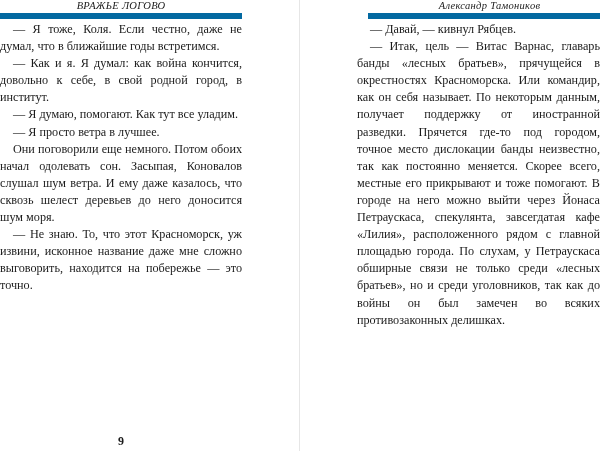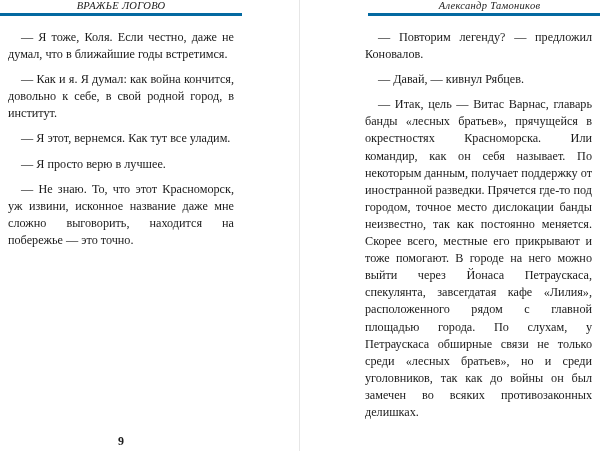--- a/index.html
+++ b/index.html
@@ -44,21 +44,21 @@
     }
     .running-head {
       position: absolute;
       top: 0;
       height: 13px;
       font-style: italic;
       font-size: 10.5px;
       line-height: 12px;
       text-align: center;
       letter-spacing: 0.3px;
-      border-bottom: 3px solid #0369a1;
+      border-bottom: 6px solid #0369a1;
     }
     .page-left .running-head {
       left: 0;
       width: 242px;
       text-transform: uppercase;
     }
     .page-right .running-head {
       left: 68px;
       width: 243px;
     }
@@ -72,21 +72,21 @@
     }
     .page-left .text-block {
       left: 0;
       width: 242px;
     }
     .page-right .text-block {
       left: 57px;
       width: 243px;
     }
     .text-block p {
-      margin: 8px;
+      margin: 0;
       text-indent: 13px;
     }
     .folio {
       position: absolute;
       top: 434px;
       font-size: 12px;
       font-weight: bold;
       text-align: center;
       line-height: 14px;
     }
@@ -102,33 +102,33 @@
 </head>
 <body>
 
 <div class="spread">
 
   <div class="page page-left">
     <div class="running-head">Вражье логово</div>
     <div class="text-block">
       <p>— Я тоже, Коля. Если честно, даже не думал, что в ближайшие годы встретимся.</p>
       <p>— Как и я. Я думал: как война кончится, довольно к себе, в свой родной город, в институт.</p>
-      <p>— Я этот, вернемся. Как тут все уладим.</p>
-      <p>— Я просто верю в лучшее.</p>
+      <p>— Я думаю, помогают. Как тут все уладим.</p>
+      <p>— Я просто ветра в лучшее.</p>
+      <p>Они поговорили еще немного. Потом обоих начал одолевать сон. Засыпая, Коновалов слушал шум ветра. И ему даже казалось, что сквозь шелест деревьев до него доносится шум моря.</p>
       <p>— Не знаю. То, что этот Красноморск, уж извини, исконное название даже мне сложно выговорить, находится на побережье — это точно.</p>
 
     </div>
     <div class="folio">9</div>
   </div>
 
   <div class="gutter"></div>
 
   <div class="page page-right">
     <div class="running-head">Александр Тамоников</div>
     <div class="text-block">
-      <p>— Повторим легенду? — предложил Коновалов.</p>
       <p>— Давай, — кивнул Рябцев.</p>
       <p>— Итак, цель — Витас Варнас, главарь банды «лесных братьев», прячущейся в окрестностях Красноморска. Или командир, как он себя называет. По некоторым данным, получает поддержку от иностранной разведки. Прячется где-то под городом, точное место дислокации банды неизвестно, так как постоянно меняется. Скорее всего, местные его прикрывают и тоже помогают. В городе на него можно выйти через Йонаса Петраускаса, спекулянта, завсегдатая кафе «Лилия», расположенного рядом с главной площадью города. По слухам, у Петраускаса обширные связи не только среди «лесных братьев», но и среди уголовников, так как до войны он был замечен во всяких противозаконных делишках.</p>
 
     </div>
   </div>
 
 </div>
 
 </body></html>

